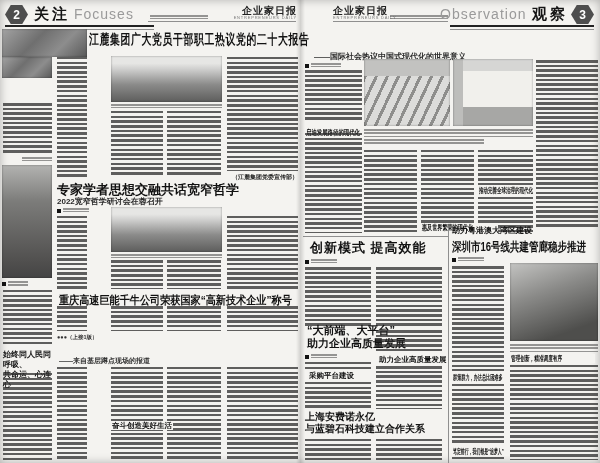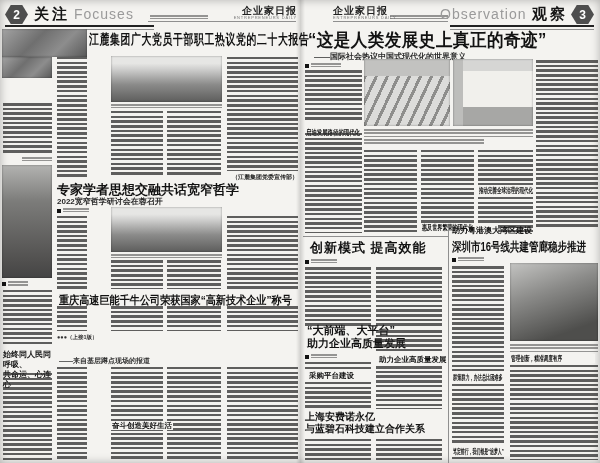--- a/index.html
+++ b/index.html
@@ -111,21 +111,20 @@
     <div class="abs gk lt" style="left:90px;top:15px;width:58px;height:4px;"></div>
     <div class="abs rule2" style="left:33px;top:21px;width:115px;height:1px;"></div>
     <div class="abs secEN" style="left:140px;top:6px;">Observation</div>
     <div class="abs secCN" style="left:232px;top:5px;">观察</div>
     <div class="abs hex" style="left:271px;top:5px;width:23px;height:19px;">
         <span>3</span>
       </div>
     <div class="abs rule" style="left:150px;top:25px;width:144px;height:2px;"></div>
     <div class="abs rule2" style="left:150px;top:28.5px;width:144px;height:1px;"></div>
 
-    <div class="abs hd" style="left:8px;top:31px;"><span class="sx" style="font-size:18px;letter-spacing:.5px;transform:scaleX(.92);">“这是人类发展史上真正的奇迹”</span></div>
     <div class="abs hd" style="left:14px;top:53px;font-size:8px;color:#2a2a2a;">——国际社会热议中国式现代化的世界意义</div>
     <div class="abs sq" style="left:5px;top:64px;"></div>
     <div class="abs gk lt" style="left:11px;top:63px;width:30px;height:4px;"></div>
     <div class="abs gk" style="left:5px;top:70px;width:57px;height:50px;"></div>
     <div class="xhead" style="left:5px;top:122px;margin-top:6px;"><span class="sx" style="transform:scaleX(.72);">启迪发展路径的现代化</span></div>
     <div class="abs gk" style="left:5px;top:133px;width:57px;height:100px;"></div>
     <div class="abs photo ph-train" style="left:64px;top:59px;width:86px;height:67px;"></div>
     <div class="abs photo ph-bldg" style="left:153px;top:59px;width:80px;height:67px;"></div>
     <div class="abs gk lt" style="left:64px;top:129px;width:169px;height:8px;"></div>
     <div class="abs gk lt" style="left:64px;top:139px;width:120px;height:5px;"></div>

